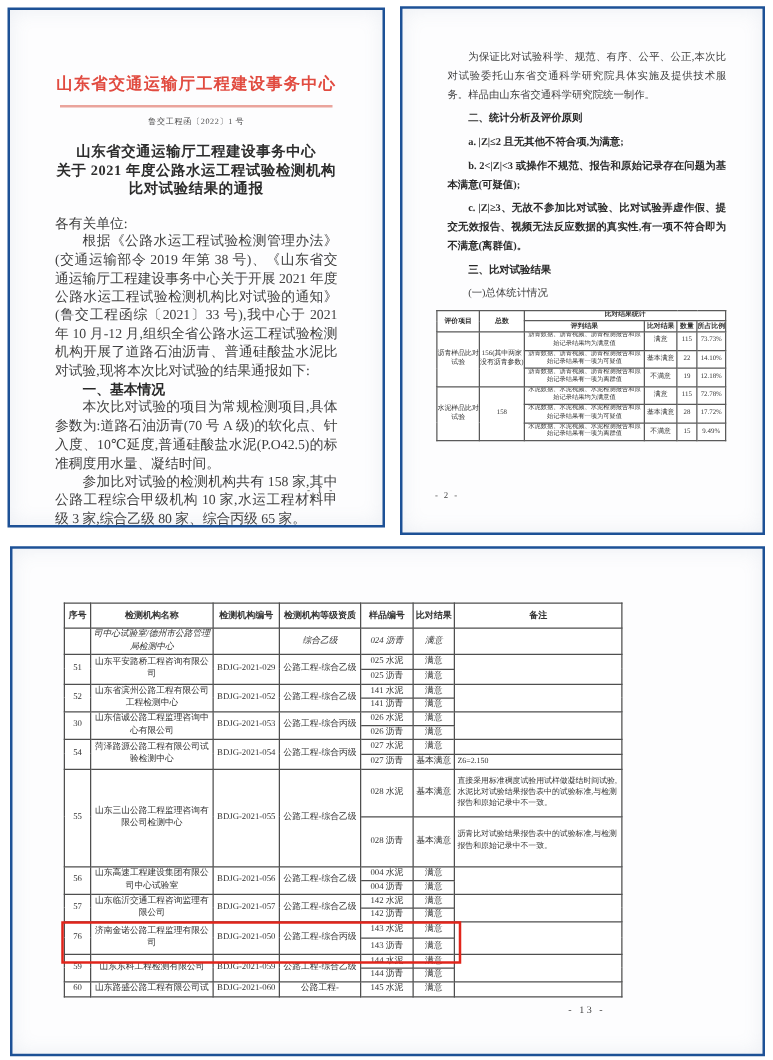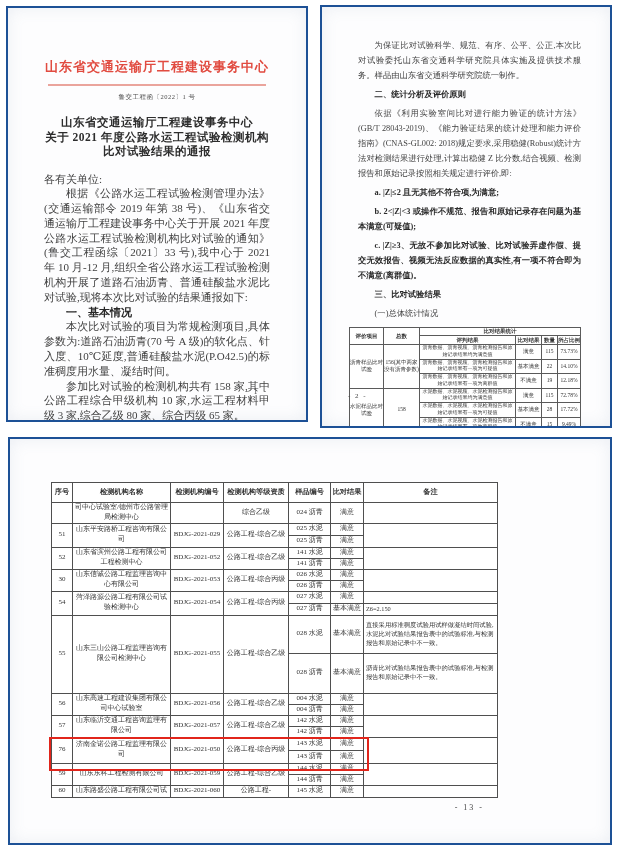--- a/index.html
+++ b/index.html
@@ -67,21 +67,20 @@
     <p class="indent">本次比对试验的项目为常规检测项目,具体参数为:道路石油沥青(70 号 A 级)的软化点、针入度、10℃延度,普通硅酸盐水泥(P.O42.5)的标准稠度用水量、凝结时间。</p>
     <p class="indent">参加比对试验的检测机构共有 158 家,其中公路工程综合甲级机构 10 家,水运工程材料甲级 3 家,综合乙级 80 家、综合丙级 65 家。</p>
   </div>
   <div class="pagenum1">- 1 -</div>
 </div>
 
 <div class="page" id="page2">
   <div class="body2">
     <p class="indent">为保证比对试验科学、规范、有序、公平、公正,本次比对试验委托山东省交通科学研究院具体实施及提供技术服务。样品由山东省交通科学研究院统一制作。</p>
     <p class="sec">二、统计分析及评价原则</p>
-    <p class="indent">依据《利用实验室间比对进行能力验证的统计方法》(GB/T 28043-2019)、《能力验证结果的统计处理和能力评价指南》(CNAS-GL002: 2018)规定要求,采用稳健(Robust)统计方法对检测结果进行处理,计算出稳健 Z 比分数,结合视频、检测报告和原始记录按照相关规定进行评价,即:</p>
     <p class="indent bold">a. |Z|≤2 且无其他不符合项,为满意;</p>
     <p class="indent bold">b. 2&lt;|Z|&lt;3 或操作不规范、报告和原始记录存在问题为基本满意(可疑值);</p>
     <p class="indent bold">c. |Z|≥3、无故不参加比对试验、比对试验弄虚作假、提交无效报告、视频无法反应数据的真实性,有一项不符合即为不满意(离群值)。</p>
     <p class="sec">三、比对试验结果</p>
     <p class="indent">(一)总体统计情况</p>
     <div class="stats-wrap">
       <table class="stats">
         <colgroup>
             <col style="width:34px">
             <col style="width:36px">
@@ -168,21 +167,21 @@
           <th>序号</th>
           <th>检测机构名称</th>
           <th>检测机构编号</th>
           <th>检测机构等级资质</th>
           <th>样品编号</th>
           <th>比对结果</th>
           <th>备注</th>
         </tr>
       </thead>
       <tbody id="main-body">
-          <tr style="height: 17px;">
+          <tr style="height: 17px; font-style: italic;">
             <td rowspan="1"></td>
             <td rowspan="1">司中心试验室/德州市公路管理局检测中心</td>
             <td rowspan="1"></td>
             <td rowspan="1">综合乙级</td>
             <td>024 沥青</td>
             <td>满意</td>
             <td class="note" rowspan="1"></td>
           </tr>
           <tr style="height: 12px;">
             <td rowspan="2">51</td>

